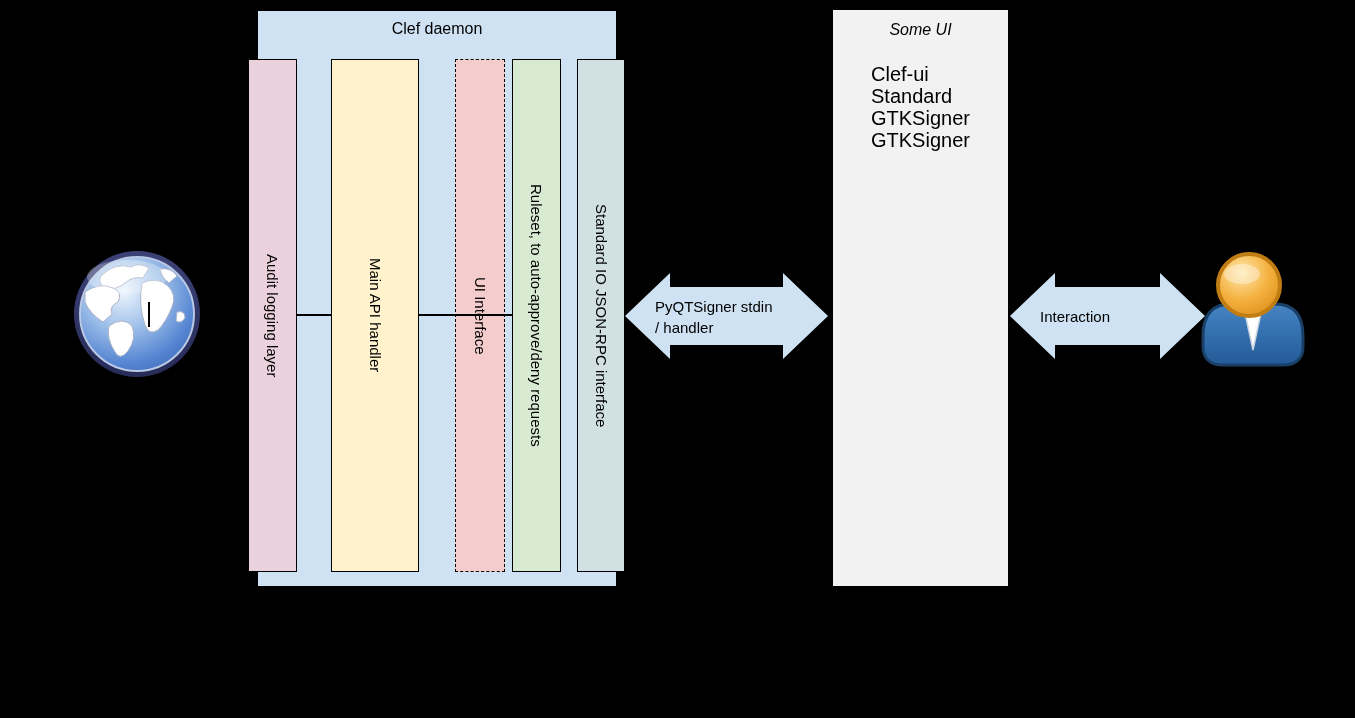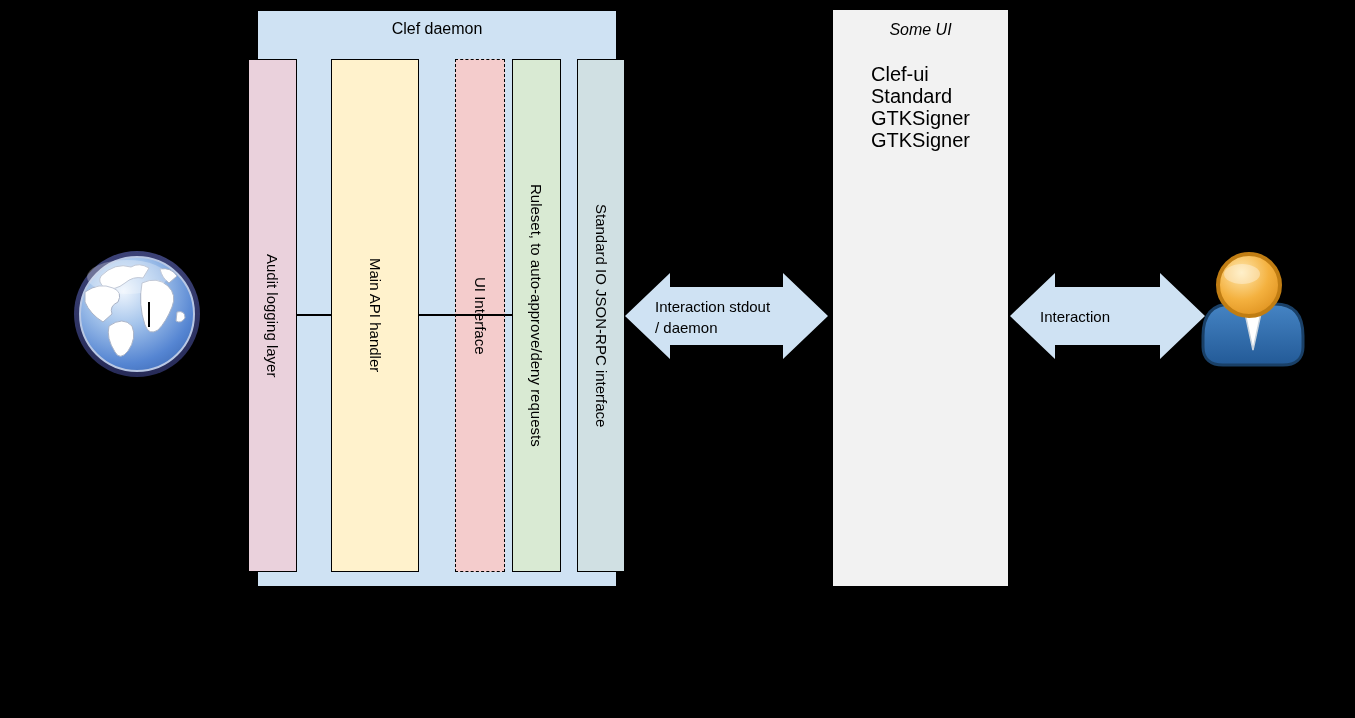--- a/index.html
+++ b/index.html
@@ -96,22 +96,22 @@
   </div>
   <div class="abs bar bar-stdio">
     <span class="bar-label">Standard IO JSON-RPC interface</span>
   </div>
 
   <div class="abs arrow-wrap arrow-left">
     <svg width="204" height="90" viewBox="0 0 204 90">
       <polygon points="0,45 45,2 45,16 158,16 158,2 203,45 158,88 158,74 45,74 45,88" fill="#cfe2f3"></polygon>
     </svg>
     <div class="arrow-label">
-      <div>Interaction stdout</div>
-      <div>/ daemon</div>
+      <div>PyQTSigner stdin</div>
+      <div>/ handler</div>
     </div>
   </div>
 
   <div class="abs someui-box"></div>
   <div class="abs someui-title">Some UI</div>
   <div class="abs someui-list">
     <div>Clef-ui</div>
     <div>Standard</div>
     <div>GTKSigner</div>
     <div>GTKSigner</div>

